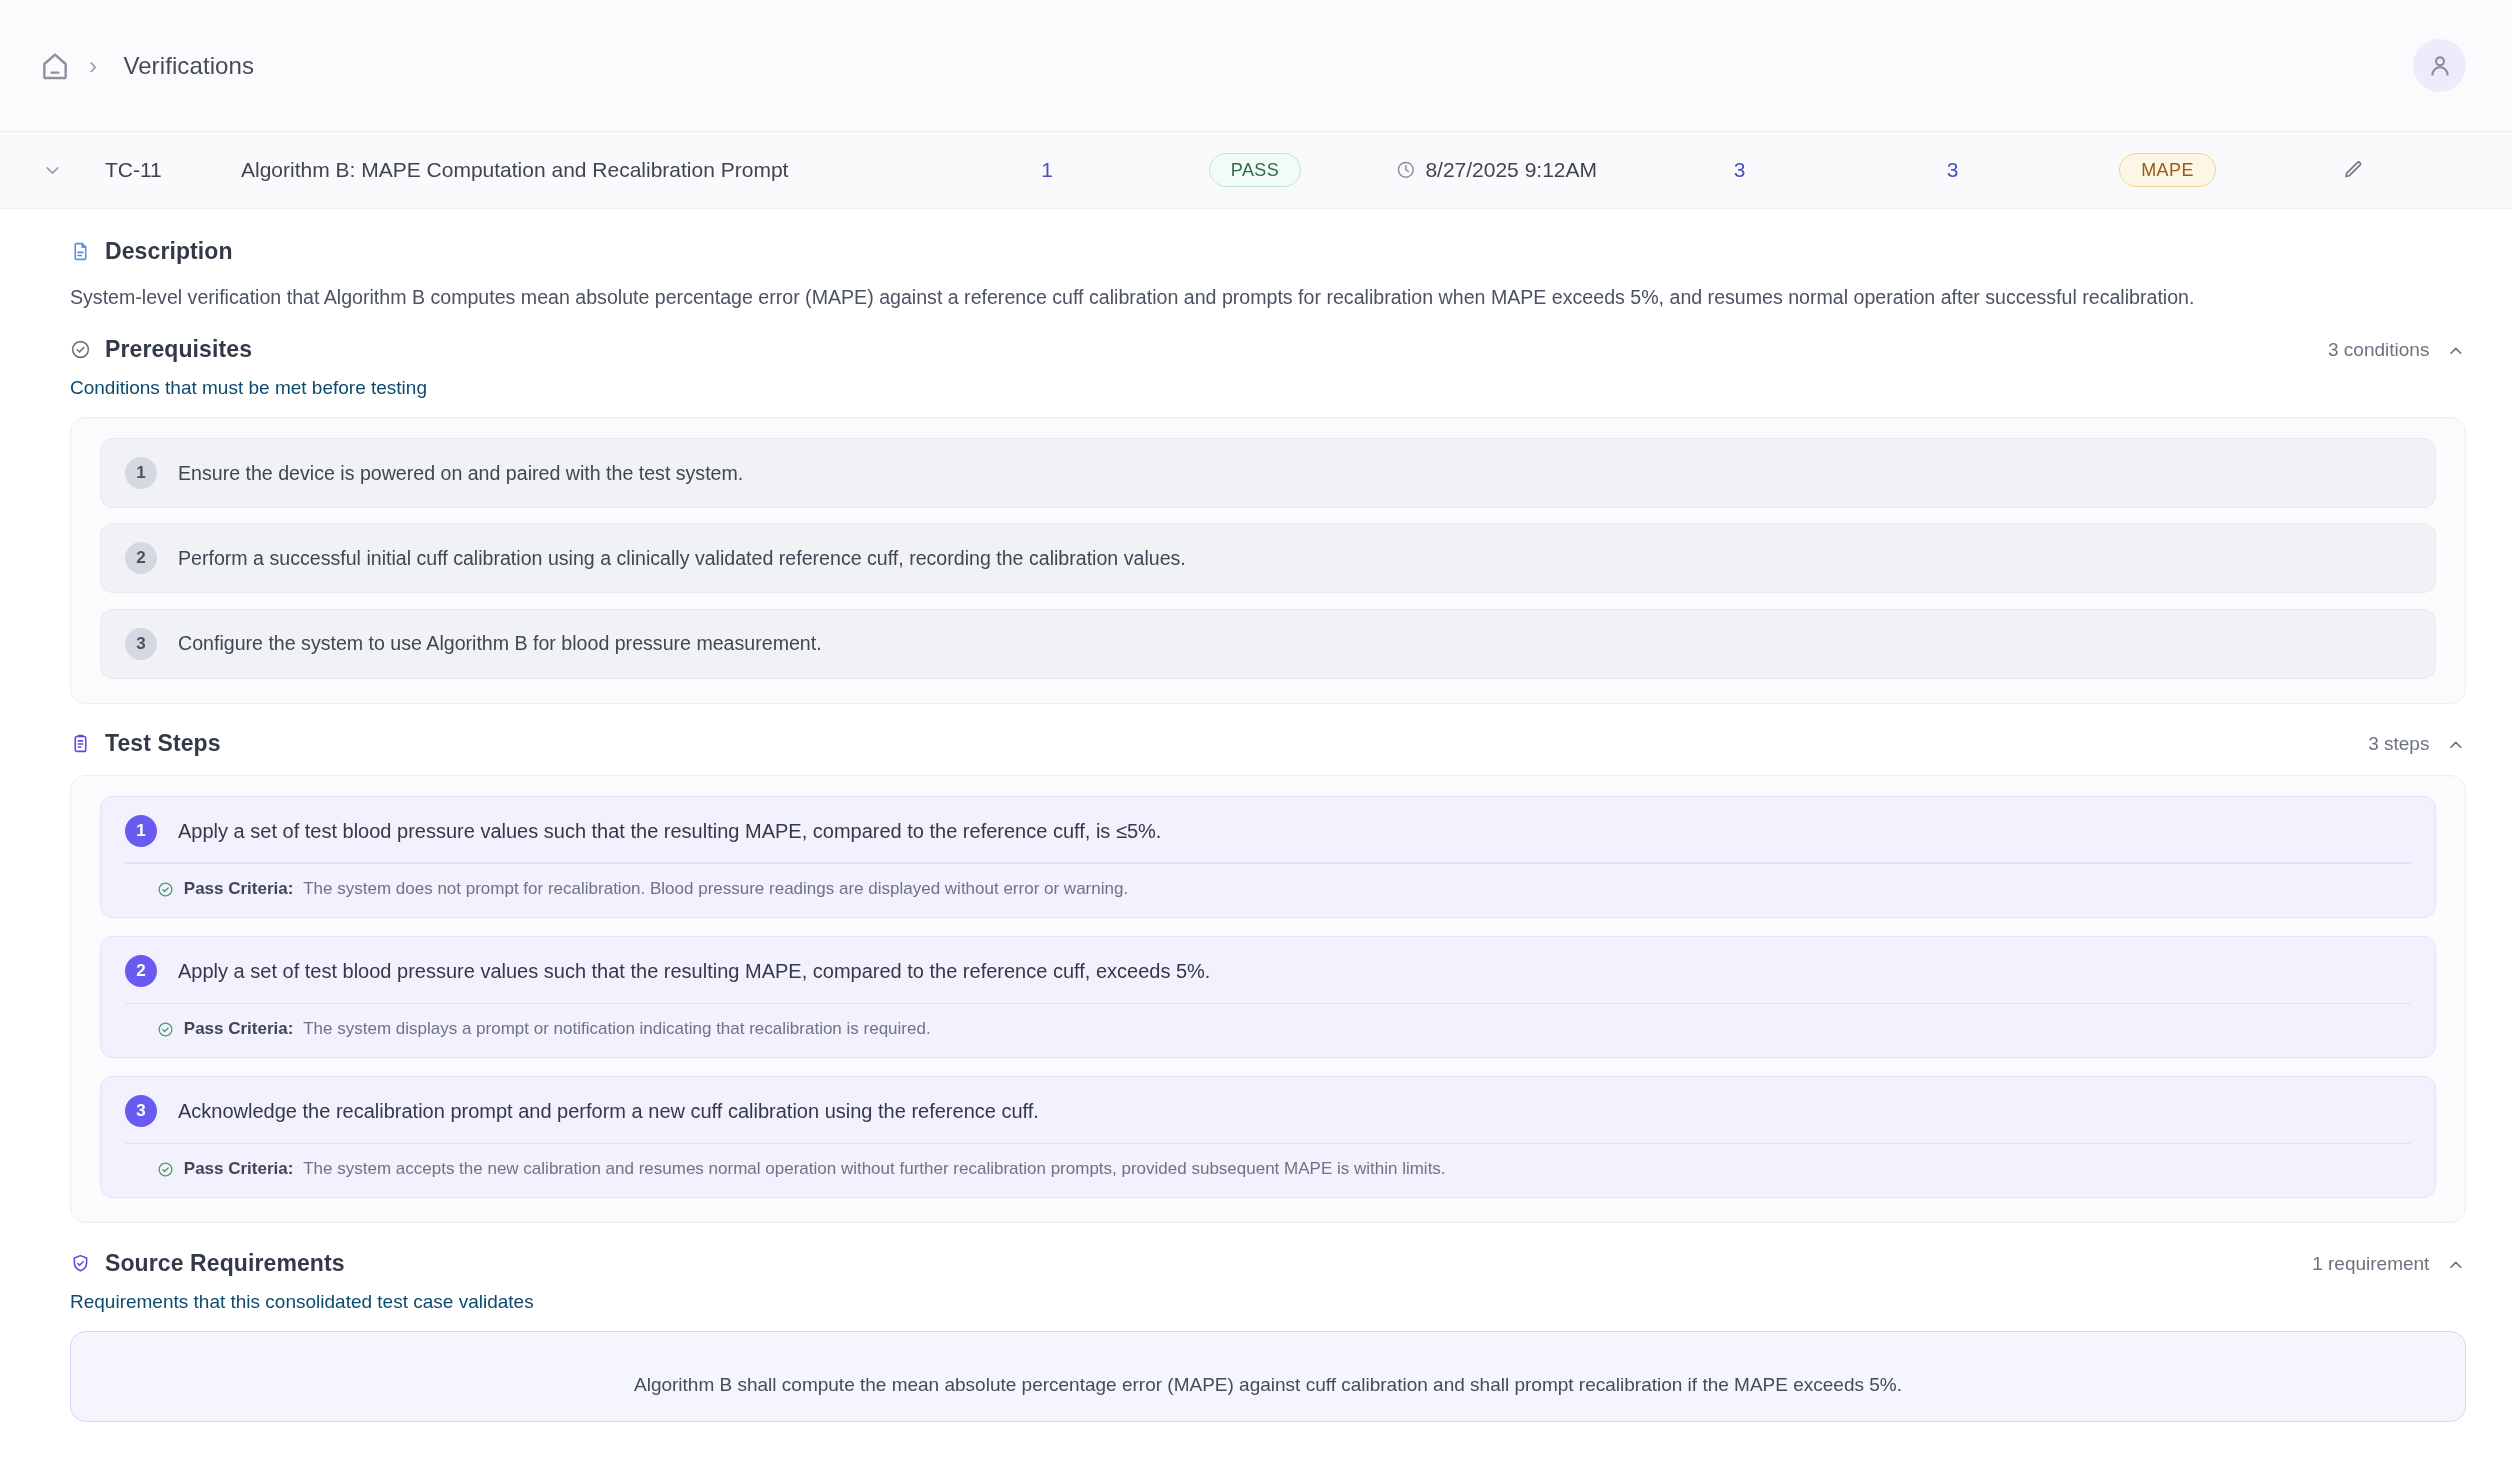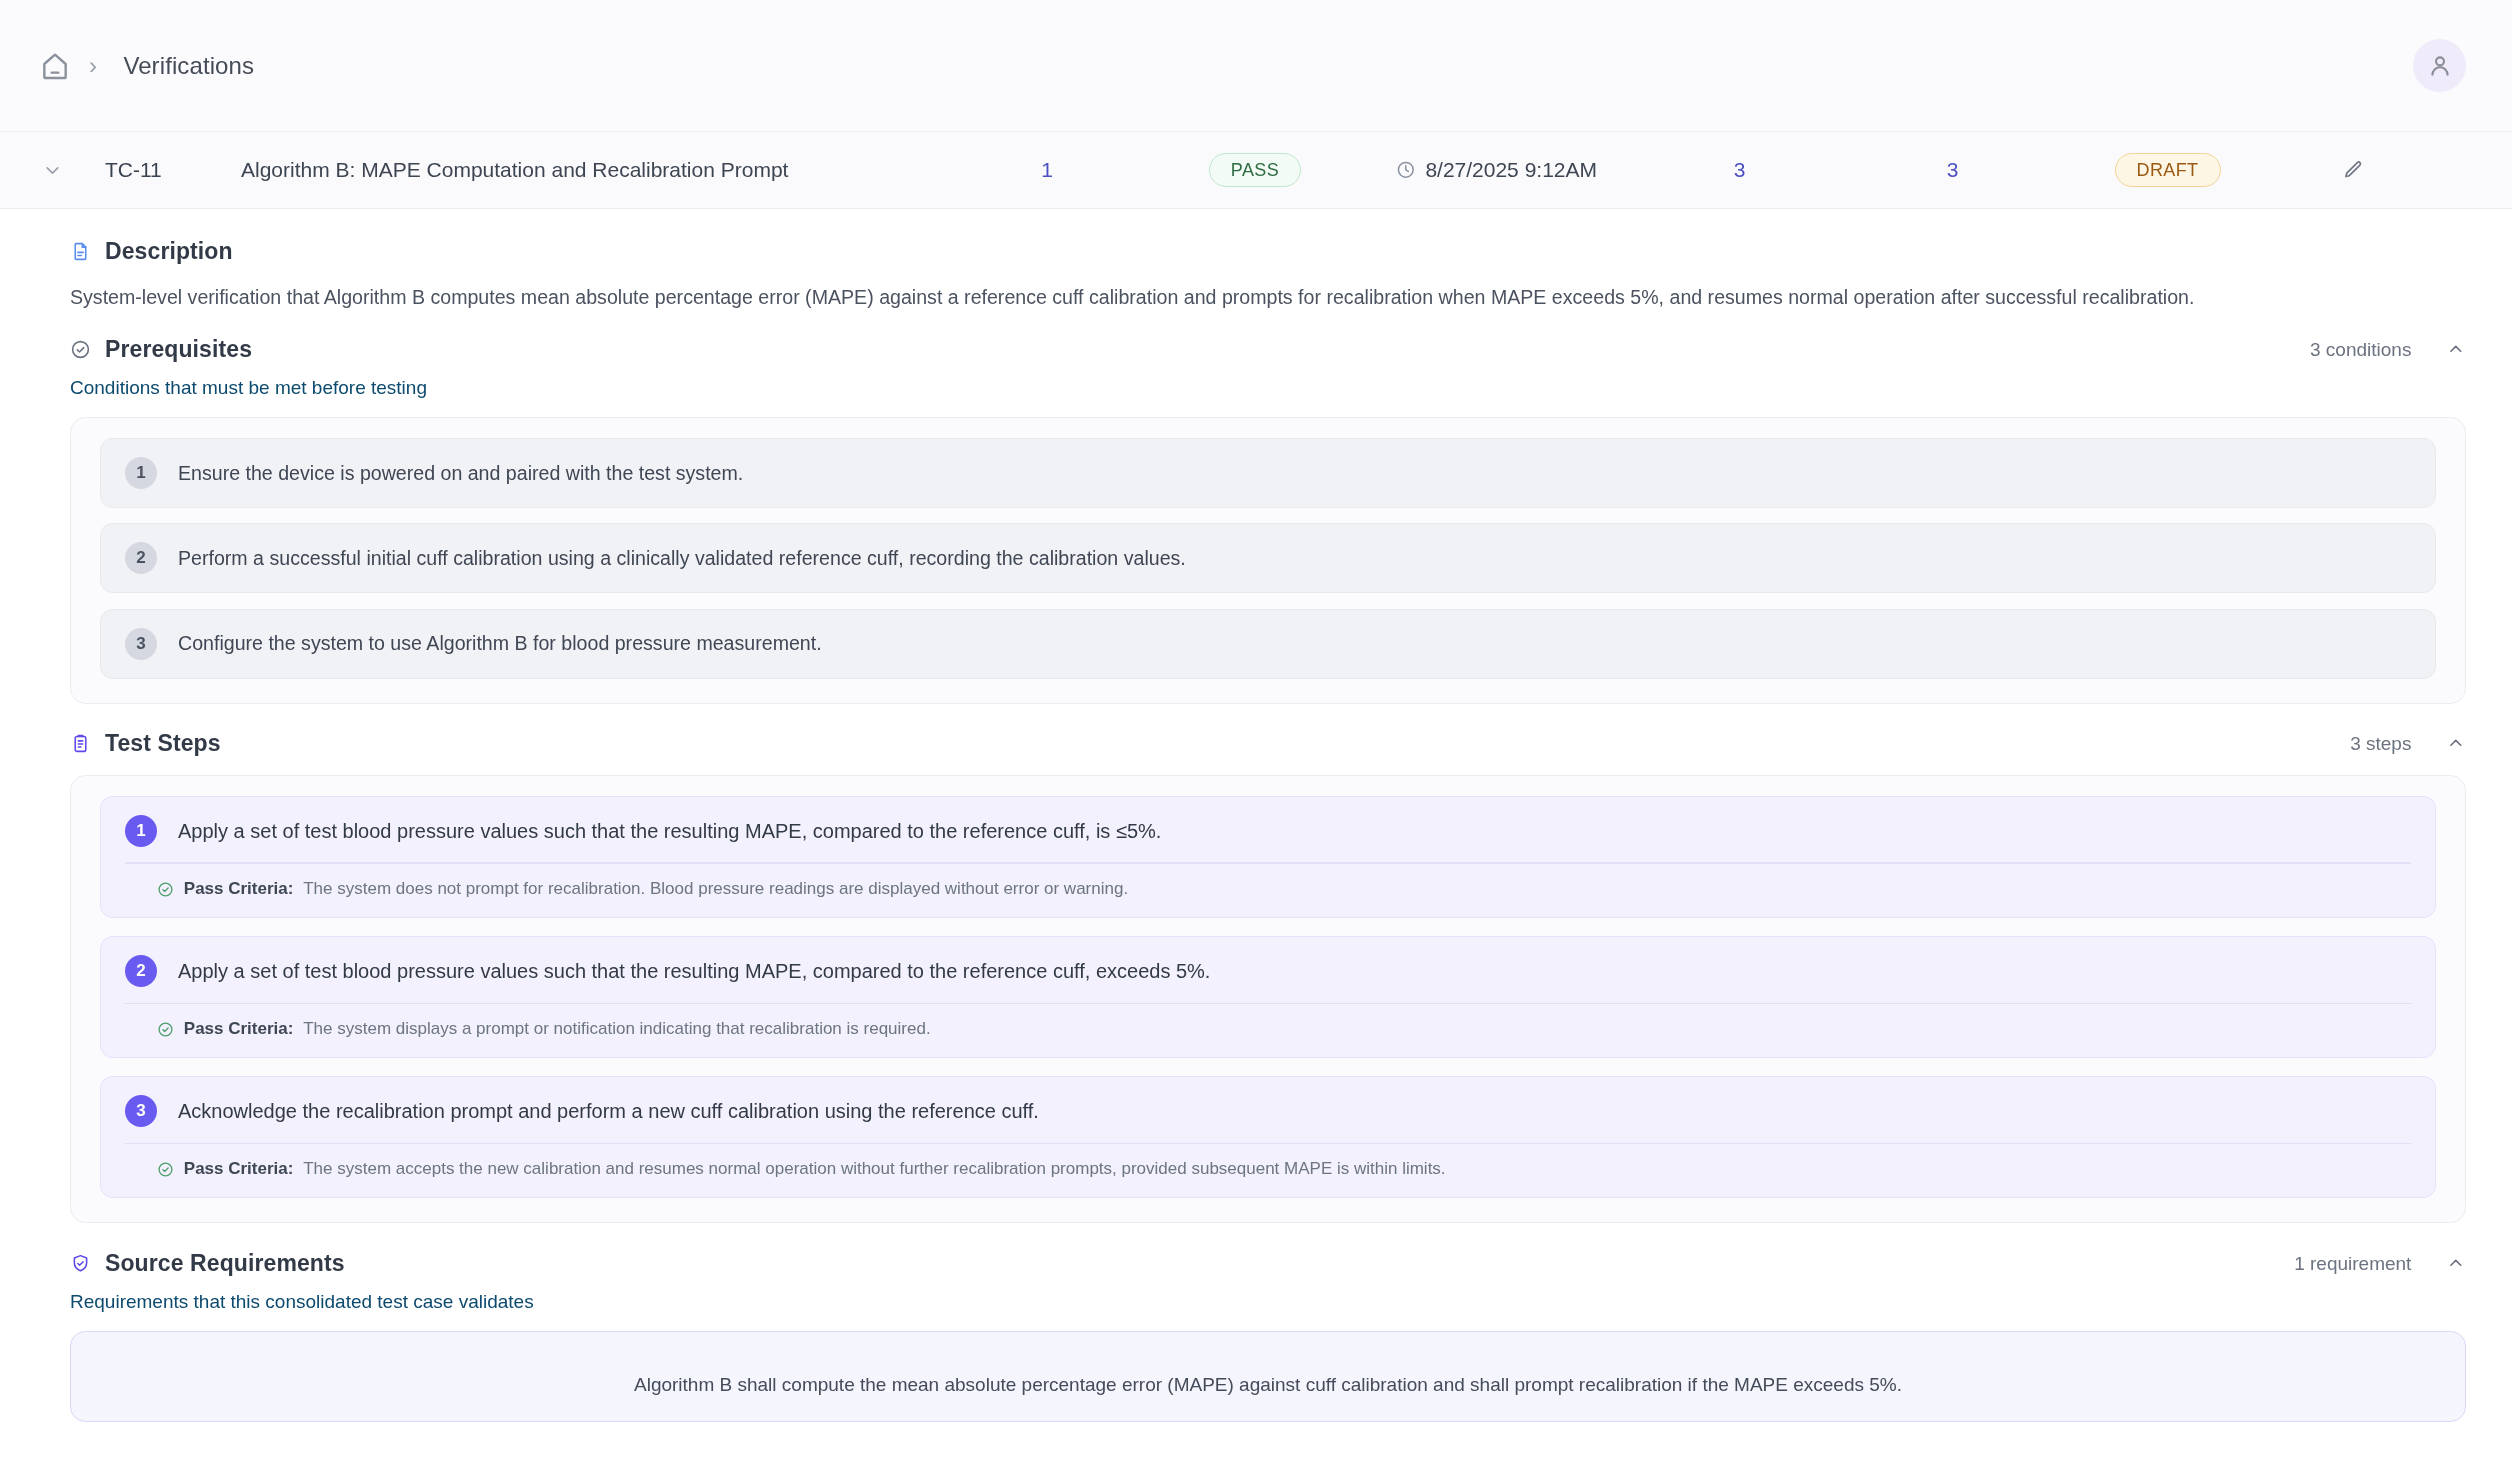--- a/index.html
+++ b/index.html
@@ -63,21 +63,21 @@
   .body { padding: 0 0 0 0; }
 
   .section { padding: 0 46px 0 70px; }
 
   .sec-head {
     display: flex; align-items: center; gap: 14px;
     padding-top: 0;
   }
   .sec-title { font-size: 23px; font-weight: 700; color: #333a47; letter-spacing: 0.1px; }
   .sec-sub { font-size: 19px; color: #0c4a6e; margin-top: 14px; }
-  .sec-right { margin-left: auto; display: flex; align-items: flex-start; gap: 35px; }
+  .sec-right { margin-left: auto; display: flex; align-items: flex-end; gap: 17px; }
   .sec-right-text { font-size: 19px; color: #6b7280; }
 
   .desc-block { padding: 0 52px 0 70px; }
   .desc-text { font-size: 19.6px; color: #4b5260; margin-top: 18px; line-height: 1.45; }
 
   .card {
     background: #fbfbfd; border: 1.4px solid #ecedf2; border-radius: 15.4px;
     margin: 0 46px 0 70px;
   }
 
@@ -171,21 +171,21 @@
         <svg width="19.6" height="19.6" viewBox="0 0 24 24" fill="none" stroke="#8a91a0" stroke-width="1.8" stroke-linecap="round" stroke-linejoin="round">
           <circle cx="12" cy="12" r="9"></circle>
             <path d="M12 7v5l3.2 2"></path>
         </svg>
         <span>8/27/2025 9:12AM</span>
       </span>
     </div>
     <div class="tc-cell c-count1">3</div>
     <div class="tc-cell c-count2">3</div>
     <div class="tc-cell c-badge">
-      <span class="pill pill-draft">DRAFT</span>
+      <span class="pill pill-draft">MAPE</span>
     </div>
     <div class="tc-cell c-edit">
       <svg width="22.4" height="22.4" viewBox="0 0 24 24" fill="none" stroke="#707784" stroke-width="1.8" stroke-linecap="round" stroke-linejoin="round">
         <path d="M16.5 3.8a1.9 1.9 0 0 1 2.7 2.7L7.8 17.9l-3.6.9.9-3.6z"></path>
       </svg>
     </div>
   </div>
 
   <div class="body">
 

